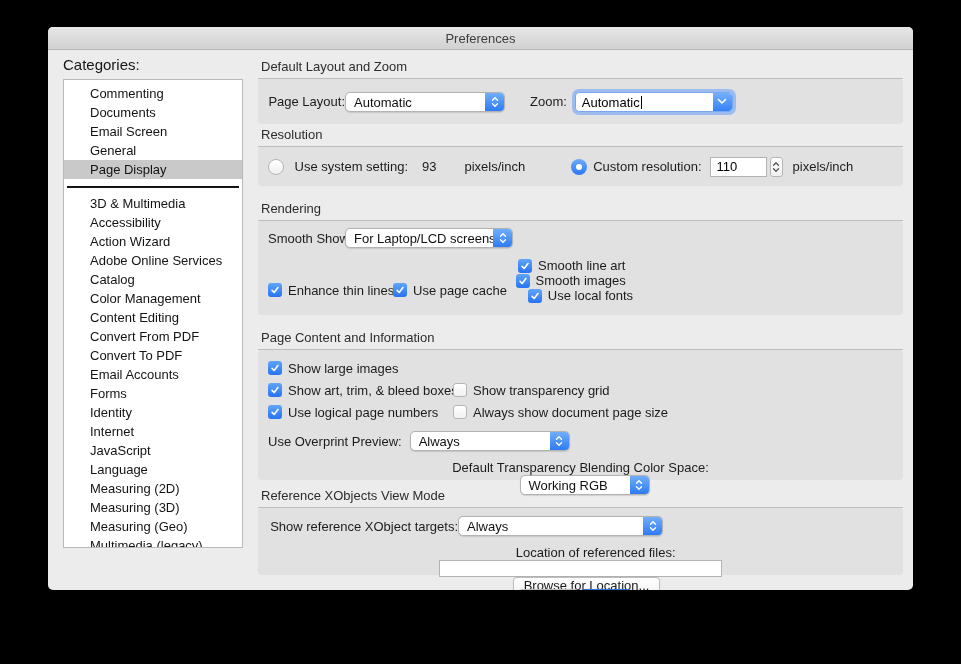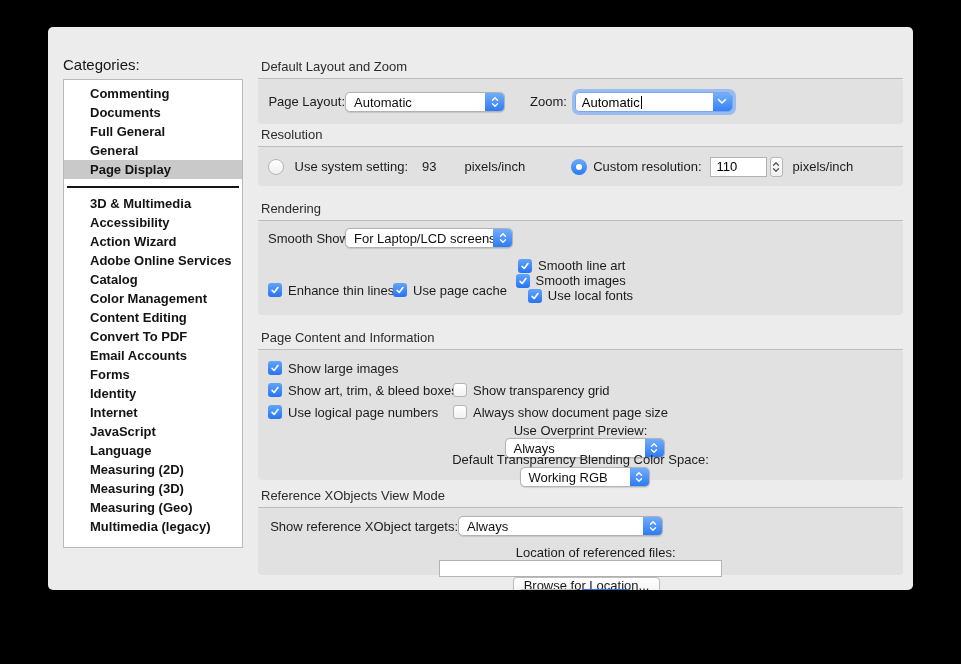--- a/index.html
+++ b/index.html
@@ -19,21 +19,21 @@
   .title{font-size:13px;color:#3e3e3e;}
   .content{position:absolute;left:0;top:23px;right:0;bottom:0;}
 
   
   .cat-label{position:absolute;left:15px;top:6px;font-size:15px;color:#161616;}
   .cat-list{
     position:absolute;left:15px;top:29px;width:180px;height:469px;
     background:#fff;border:1px solid #b9b9b9;box-sizing:border-box;
     font-size:13px;color:#131313;overflow:hidden;padding-top:4px;
   }
-  .cat-item{height:19px;line-height:19px;padding-left:26px;white-space:nowrap;font-weight:bold;}
+  .cat-item{height:19px;line-height:19px;padding-left:26px;white-space:nowrap;}
   .cat-item.selected{background:#c9c9c9;}
   .cat-sep{border-top:2px solid #141414;margin:7px 3px 6px 3px;}
 
   
   .rightcol{position:absolute;left:210px;top:0;width:645px;}
   .sec-header{font-size:13px;color:#2c2c2c;padding:0 0 4px 3px;line-height:14px;}
   .sec-divider{height:1px;background:#bdbdbd;}
   .panel{background:#e1e1e1;border-radius:4px;box-sizing:border-box;}
   .row{display:flex;align-items:center;}
   .lbl{font-size:13px;color:#1c1c1c;white-space:nowrap;text-align:right;}
@@ -117,52 +117,56 @@
   
   .col-r1{width:125px;}
   .col-r2{width:130px;}
   .col-p1{width:185px;}
   .lblw-pagelayout{width:77px;flex-shrink:0;}
   .lblw-smooth{width:77px;flex-shrink:0;}
   .lblw-xobj{width:190px;flex-shrink:0;}
   .mt10{margin-top:10px;flex-direction:column;}
   .mt5{margin-top:5px;}
   .mt4{margin-top:4px;}
-  .mt6{margin-top:2px;flex-direction:column;}
+  .mt6{margin-top:10px;}
   .mt9{margin-top:9px;flex-direction:column;}
   .h18{height:18px;}
   .h20{height:20px;}
   svg{display:block;}
 </style>
 </head>
 <body>
 
 <div class="window">
+  <div class="titlebar">
+    <span class="title">Preferences</span>
+  </div>
   <div class="content">
 
     <div class="cat-label">Categories:</div>
     <div class="cat-list">
       <div>
 
       <div class="cat-item"><span>Commenting</span></div>
           <div class="cat-item"><span>Documents</span></div>
-          <div class="cat-item"><span>Full General</span></div>
+          <div class="cat-item"><span>Email Screen</span></div>
           <div class="cat-item"><span>General</span></div>
           <div class="cat-item selected"><span>Page Display</span></div>
         </div>
       <div class="cat-sep"></div>
       <div>
 
       <div class="cat-item"><span>3D &amp; Multimedia</span></div>
           <div class="cat-item"><span>Accessibility</span></div>
           <div class="cat-item"><span>Action Wizard</span></div>
           <div class="cat-item"><span>Adobe Online Services</span></div>
           <div class="cat-item"><span>Catalog</span></div>
           <div class="cat-item"><span>Color Management</span></div>
           <div class="cat-item"><span>Content Editing</span></div>
+          <div class="cat-item"><span>Convert From PDF</span></div>
           <div class="cat-item"><span>Convert To PDF</span></div>
           <div class="cat-item"><span>Email Accounts</span></div>
           <div class="cat-item"><span>Forms</span></div>
           <div class="cat-item"><span>Identity</span></div>
           <div class="cat-item"><span>Internet</span></div>
           <div class="cat-item"><span>JavaScript</span></div>
           <div class="cat-item"><span>Language</span></div>
           <div class="cat-item"><span>Measuring (2D)</span></div>
           <div class="cat-item"><span>Measuring (3D)</span></div>
           <div class="cat-item"><span>Measuring (Geo)</span></div>

